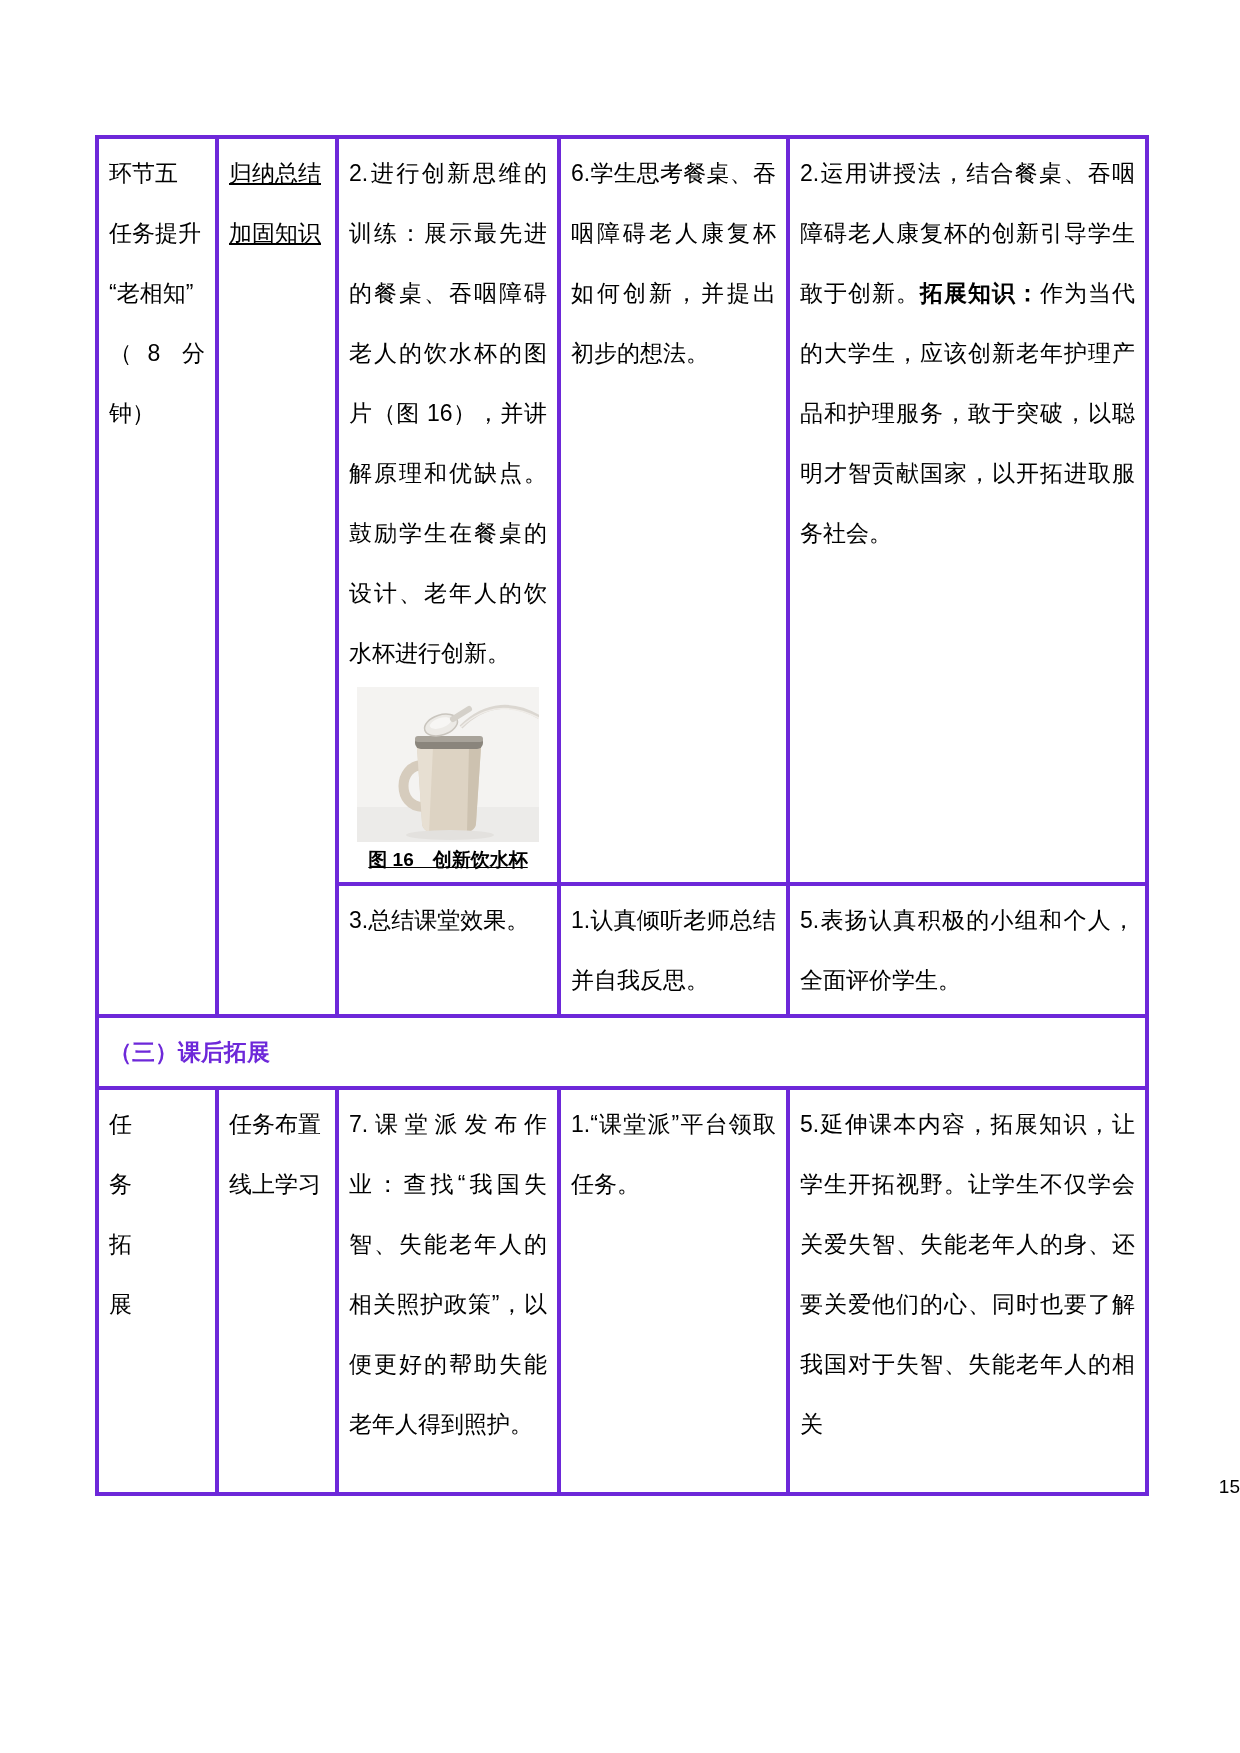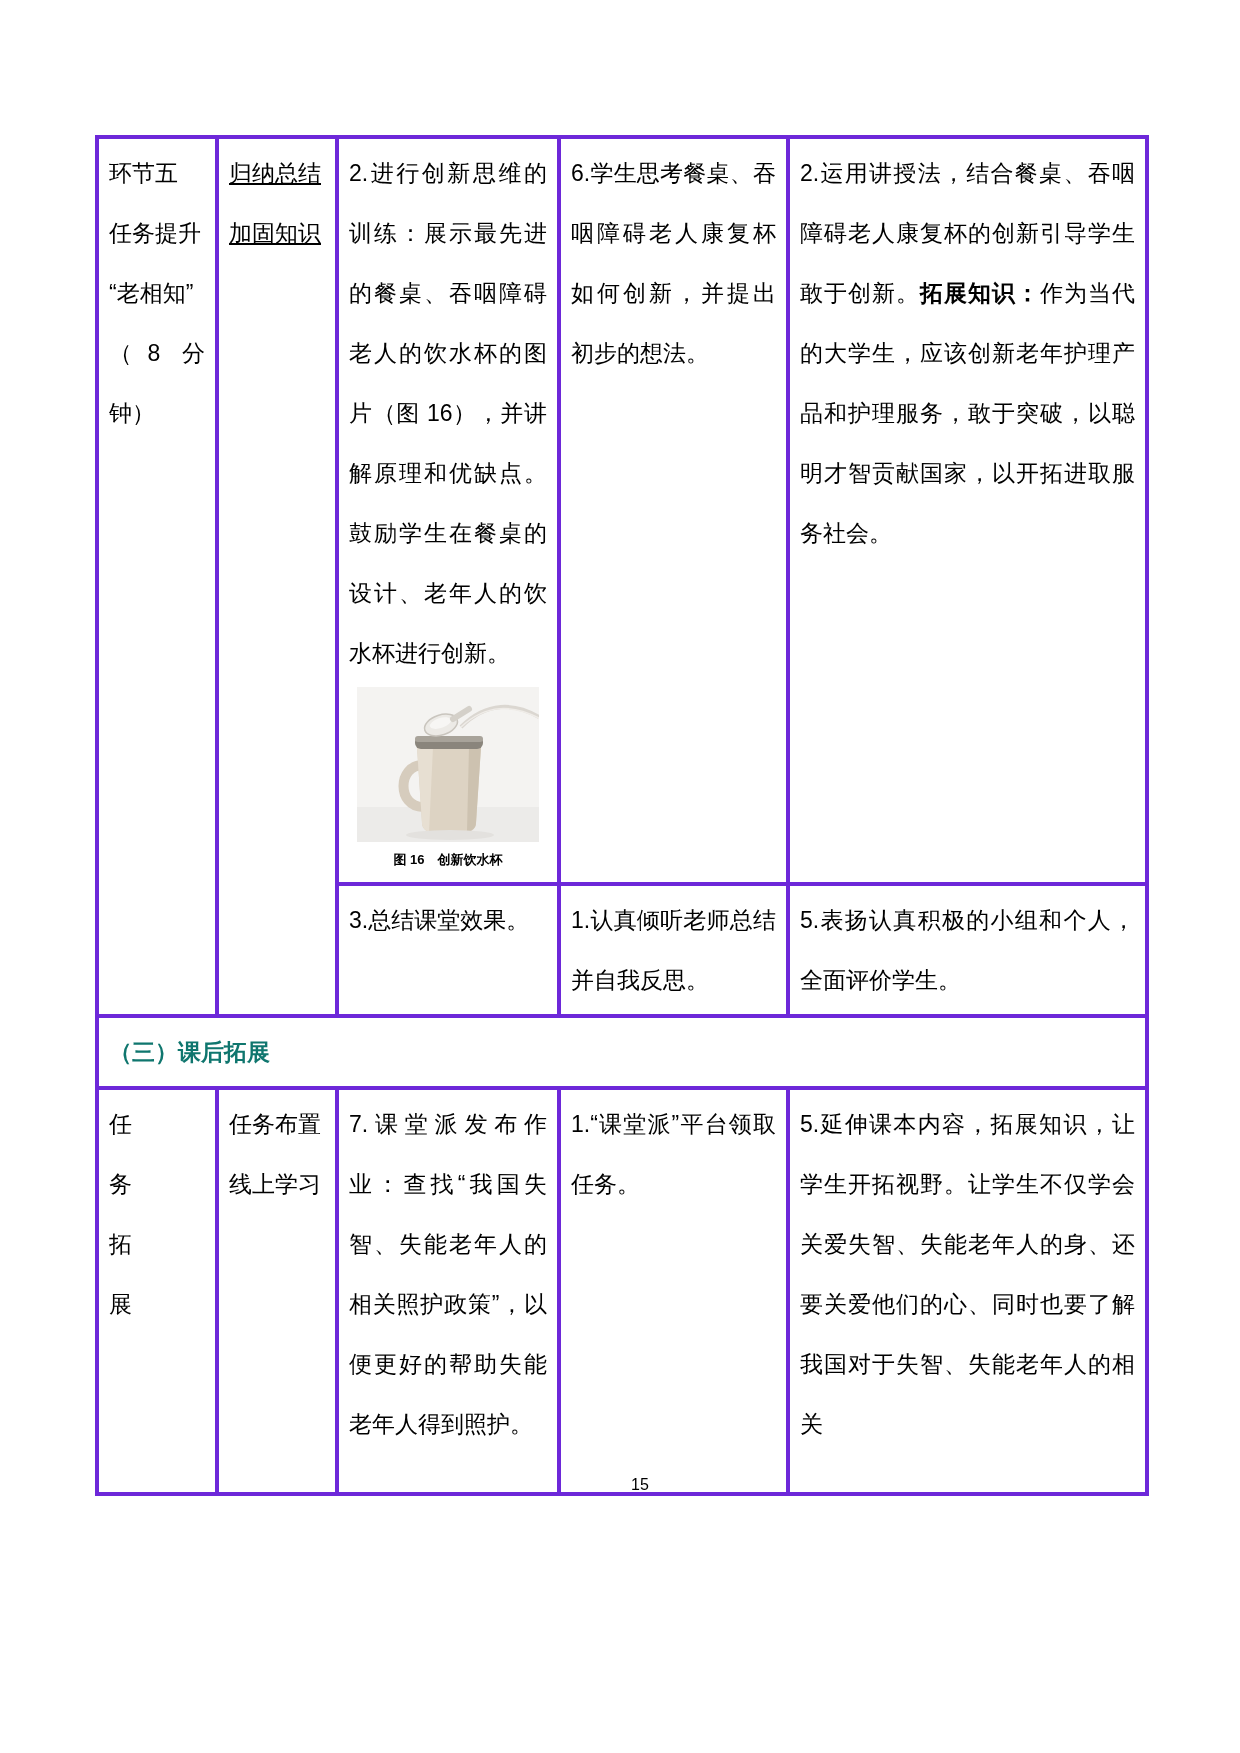--- a/index.html
+++ b/index.html
@@ -65,47 +65,48 @@
   .bold { font-weight: bold; }
   
   .figure-block { width: 182px; margin: 4px auto 0 auto; }
   .photo {
     width: 182px;
     height: 155px;
     background: linear-gradient(180deg, #f5f4f2 0%, #eeedeb 100%);
     display: block;
   }
   .figure-caption {
-    font-size: 13px;
+    font-size: 19px;
     font-weight: bold;
     line-height: 36px;
     text-align-last: center;
     white-space: nowrap;
+    text-decoration: underline;
   }
   
   td.section-header {
     text-align: center;
     text-align-last: center;
     font-size: 28px;
     font-weight: bold;
-    color: #0f766e;
+    color: #6d28d9;
     line-height: 46px;
     height: 56px;
     padding: 5px 0;
     vertical-align: middle;
   }
   
   td.intent-cell { padding-right: 112px; }
   .page-number {
     position: absolute;
     top: 1476px;
     left: 0;
     width: 1240px;
-    text-align: center;
-    font-size: 16px;
+    text-align: right;
+    font-size: 19px;
     color: #000;
     padding-left: 40px;
   }
 </style>
 </head>
 <body>
 
 <div class="table-wrap">
   <table class="lesson">
     <colgroup>

